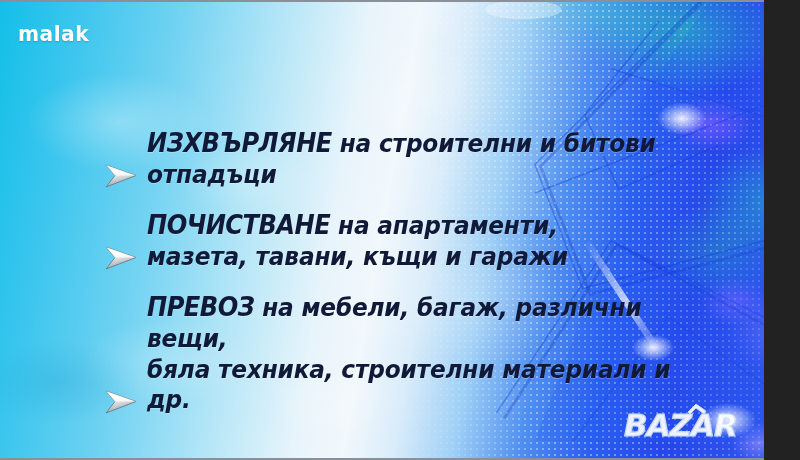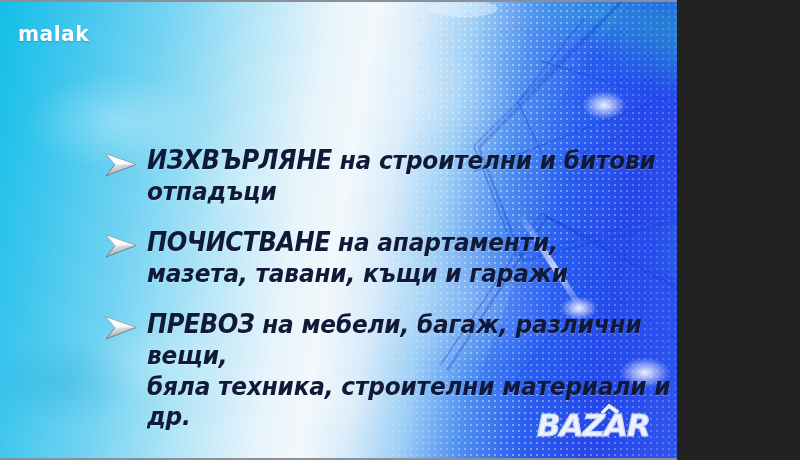--- a/index.html
+++ b/index.html
@@ -2,21 +2,21 @@
 <html><head>
 <meta charset="utf-8">
 <style>
   html, body {
     margin: 0;
     padding: 0;
     background: #222;
   }
   #banner {
     position: relative;
-    width: 677px;
+    width: 764px;
     height: 460px;
     overflow: hidden;
     font-family: "Liberation Sans", sans-serif;
     box-sizing: border-box;
     border-top: 2px solid #8a9099;
     border-bottom: 2px solid #8a9099;
     background: #2bc4ef;
     text-decoration: underline;
   }
 
@@ -107,23 +107,22 @@
 
   
   #bullet-list {
     position: absolute;
     left: 104px;
     top: 126px;
     width: 640px;
   }
   .bullet-row {
     display: flex;
-    align-items: flex-start;
+    align-items: flex-end;
     margin-bottom: 20px;
-    margin-top: 17px;
   }
   .bullet-row:last-child { margin-bottom: 0; }
 
   .bullet-arrow {
     flex: 0 0 auto;
     width: 34px;
     height: 28px;
     margin-top: 6px;
     margin-right: 9px;
   }

